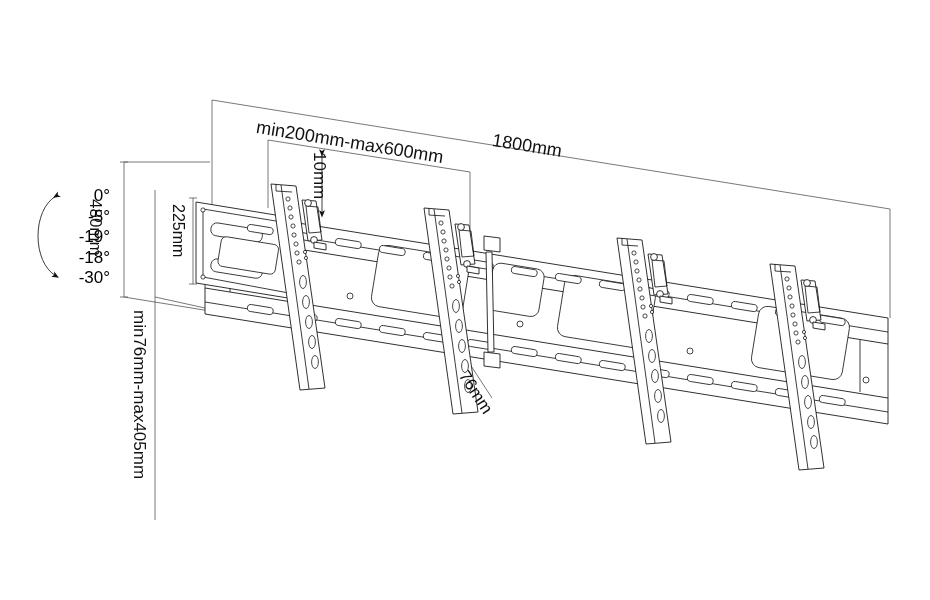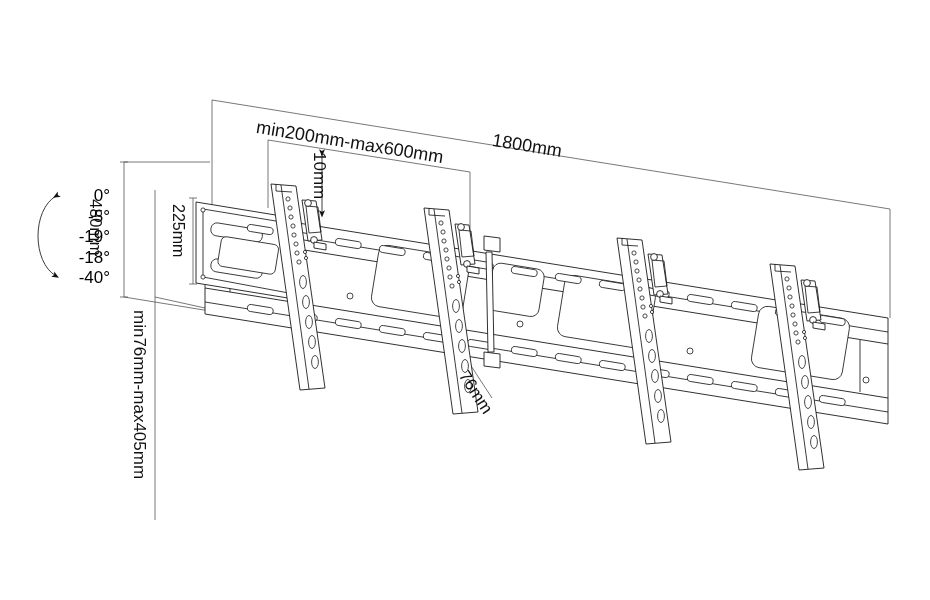--- a/index.html
+++ b/index.html
@@ -244,21 +244,21 @@
     <g>
       <path class="t" d="M56,196 C32,210 32,262 56,276" marker-start="url(#ah)" marker-end="url(#ah)" stroke-width="1.3"></path>
     </g>
   </svg>
 
   <div class="angle-list">
     <div>0°</div>
     <div>-5°</div>
     <div>-19°</div>
     <div>-18°</div>
-    <div>-40°</div>
+    <div>-30°</div>
   </div>
 
   <div class="lbl" style="left:104px;top:199px;font-size:17px;transform:rotate(90deg);transform-origin:left top;">480mm</div>
 
   <div class="lbl" style="left:186px;top:204px;font-size:16px;transform:rotate(90deg);transform-origin:left top;">225mm</div>
 
   <div class="lbl" style="left:148px;top:310px;font-size:17px;transform:rotate(90deg);transform-origin:left top;">min76mm-max405mm</div>
 
   <div class="lbl" style="left:258px;top:118px;font-size:18px;transform:rotate(9.2deg);transform-origin:left top;">min200mm-max600mm</div>
 

